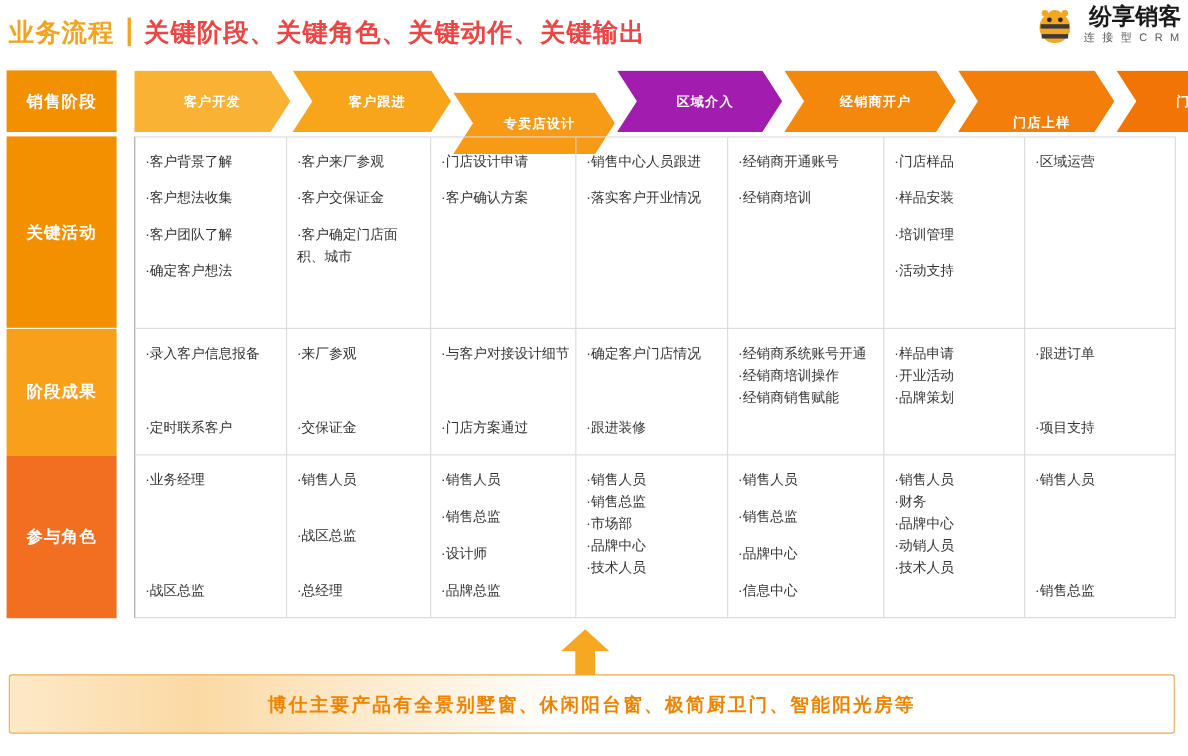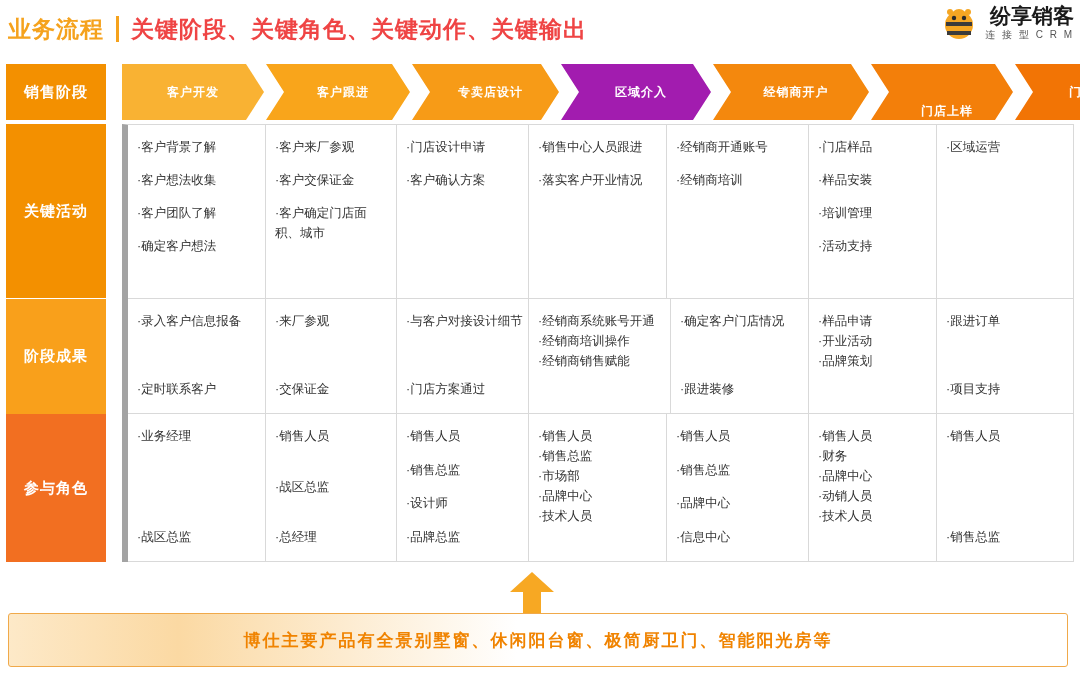--- a/index.html
+++ b/index.html
@@ -158,21 +158,21 @@
     letter-spacing: 1px;
     margin-right: 16px;
   }
   .row-1 .row-label { background: #f39000; height: 174px; }
   .row-2 .row-label { background: #f9a01b; height: 115px; }
   .row-3 .row-label { background: #f26f21; height: 148px; }
 
   .cells {
     display: flex;
     flex: 1 1 auto;
-    border-left: 6px solid #a3a3a3;
+    border-left: 1px solid #a3a3a3;
     border-top: 1px solid #d9d9d9;
     align-items: flex-end;
   }
   .row-2 .cells, .row-3 .cells { border-top: none; }
   .cell {
     border-right: 1px solid #d9d9d9;
     border-bottom: 1px solid #d9d9d9;
     box-sizing: border-box;
     padding: 12px 9px 8px 9px;
     font-size: 12.5px;
@@ -196,21 +196,21 @@
   .c1 { width: 131px; flex: 0 0 131px; }
   .c2 { width: 132px; flex: 0 0 132px; }
   .c3 { width: 138px; flex: 0 0 138px; }
   .c4 { width: 142px; flex: 0 0 142px; }
   .c5 { width: 128px; flex: 0 0 128px; }
   .c6 { width: 137px; flex: 0 0 137px; }
 
   
   .a0 { width: 142px; }
   .a1 { width: 134px; }
-  .a2 { width: 137px; }
+  .a2 { width: 137px; margin-top: 20px; }
   .a3 { width: 140px; }
   .a4 { width: 146px; }
   .a5 { width: 132px; align-items: flex-end; }
   .a6 { width: 140px; }
 
   
   .up-arrow {
     position: absolute;
     left: 510px;
     top: 572px;
@@ -347,28 +347,28 @@
           <div class="item">·定时联系客户</div>
         </div>
         <div class="cell c1 two-split">
           <div class="item">·来厂参观</div>
           <div class="item">·交保证金</div>
         </div>
         <div class="cell c2 two-split">
           <div class="item">·与客户对接设计细节</div>
           <div class="item">·门店方案通过</div>
         </div>
+        <div class="cell c3 two-split">
+          <div class="item">·确定客户门店情况</div>
+          <div class="item">·跟进装修</div>
+        </div>
         <div class="cell c4 tight">
           <div class="item">·经销商系统账号开通</div>
           <div class="item">·经销商培训操作</div>
           <div class="item">·经销商销售赋能</div>
-        </div>
-        <div class="cell c3 two-split">
-          <div class="item">·确定客户门店情况</div>
-          <div class="item">·跟进装修</div>
         </div>
         <div class="cell c5 tight">
           <div class="item">·样品申请</div>
           <div class="item">·开业活动</div>
           <div class="item">·品牌策划</div>
         </div>
         <div class="cell c6 two-split">
           <div class="item">·跟进订单</div>
           <div class="item">·项目支持</div>
         </div>

